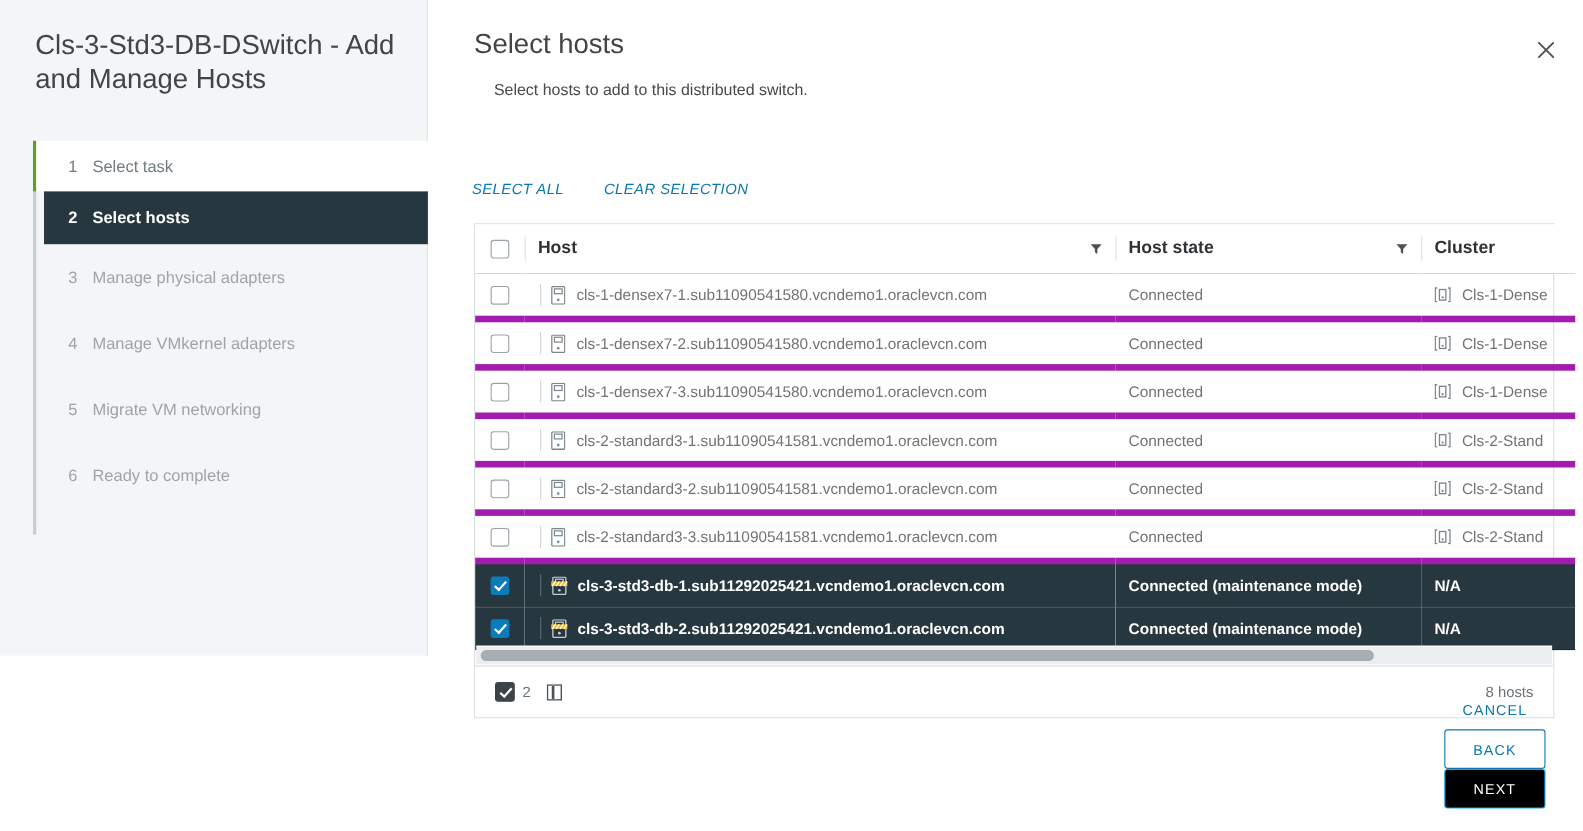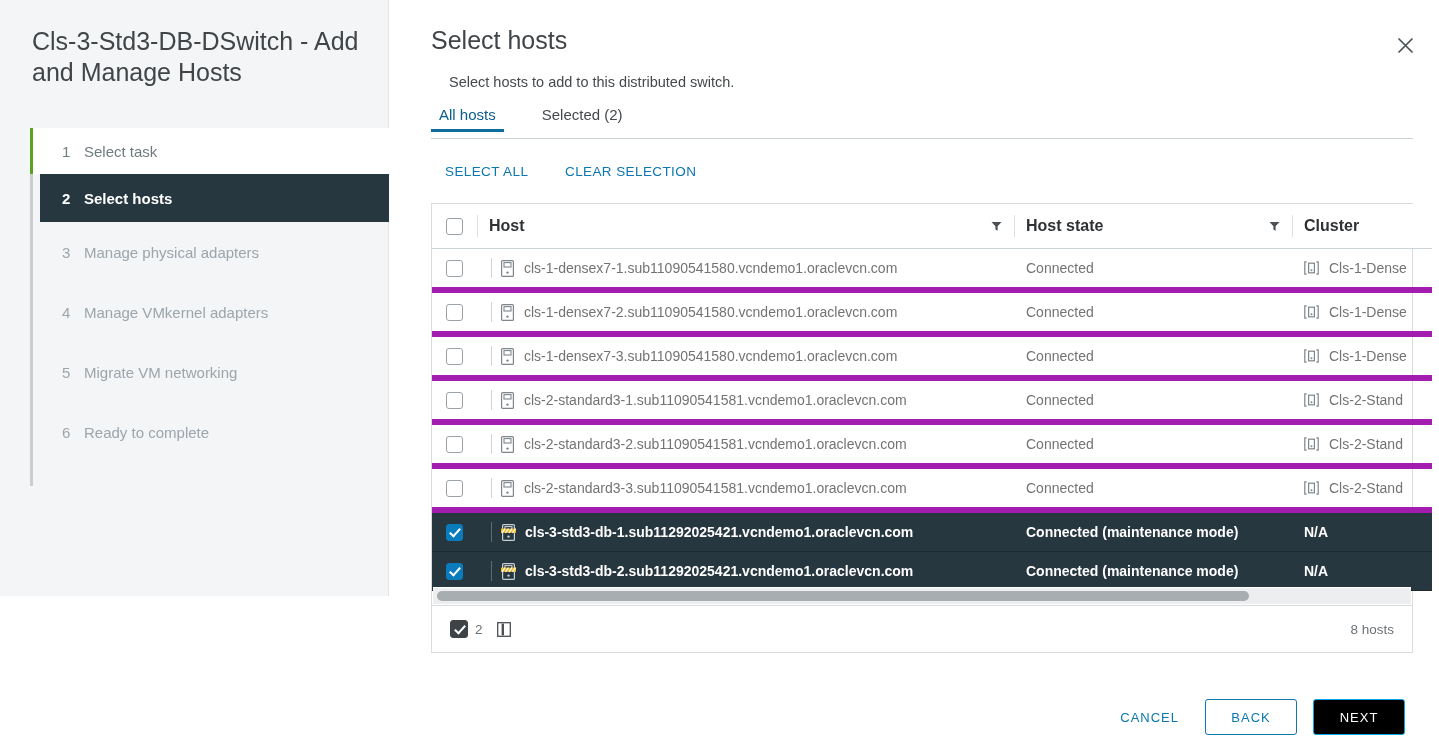--- a/index.html
+++ b/index.html
@@ -70,21 +70,21 @@
   .tab{
     font-size:15px;color:#45494c;padding:0 8px 8px 8px;
     cursor:pointer;position:relative;margin-right:30px;
   }
   .tab.active{color:#0b5e8a;}
   .tab.active:after{
     content:"";position:absolute;left:0;right:0;bottom:-1px;height:3px;background:#0f6d9e;
   }
 
   
-  .toolbar{position:absolute;left:56px;top:160px;width:982px;height:26px;}
+  .toolbar{position:absolute;left:40px;top:160px;width:982px;height:26px;font-style:italic;}
   .link-btn{
     font-size:13.5px;letter-spacing:.4px;color:#0b77b0;cursor:pointer;
     position:absolute;top:4px;
   }
   .link-select-all{left:0;}
   .link-clear{left:120px;}
   .segmented{
     position:absolute;right:0;top:-4px;display:flex;
     border:1px solid #1177ad;border-radius:3px;overflow:hidden;height:28px;
   }
@@ -162,21 +162,21 @@
     position:absolute;left:0;right:0;bottom:0;height:47px;
     border-top:1px solid #d7dcdf;background:#fff;
     display:flex;align-items:center;padding:0 18px;box-sizing:border-box;
   }
   .foot-count{font-size:13.5px;color:#6b7277;margin-left:7px;}
   .foot-cols{margin-left:14px;cursor:pointer;display:flex;align-items:center;}
   .foot-total{margin-left:auto;font-size:13.5px;color:#6b7277;}
 
   
   .actions{
-    position:absolute;right:34px;bottom:20px;display:flex;align-items:center;gap:16px;
+    position:absolute;right:34px;bottom:20px;display:flex;align-items:center;flex-direction:column;
   }
   .btn{
     height:36px;min-width:92px;border-radius:3px;box-sizing:border-box;
     display:flex;align-items:center;justify-content:center;
     font-size:13px;letter-spacing:1px;cursor:pointer;
   }
   .btn-flat{background:transparent;color:#0b77b0;border:none;min-width:0;padding:0 10px;}
   .btn-outline{background:#fff;color:#0b77b0;border:1px solid #1177ad;}
   .btn-primary{background:#000000;color:#fff;border:1px solid #0ea5e9;}
 
@@ -231,24 +231,20 @@
 
     <div class="close-btn">
       <svg width="17" height="17" viewBox="0 0 17 17" aria-hidden="true">
         <path d="M2 2 L15 15 M15 2 L2 15" stroke="#4a5156" stroke-width="1.7" fill="none" stroke-linecap="round"></path>
       </svg>
     </div>
 
     <div class="page-title">Select hosts</div>
     <div class="page-sub">Select hosts to add to this distributed switch.</div>
 
-    <div class="tabs">
-      <div class="tab active">All hosts</div>
-      <div class="tab">Selected (2)</div>
-    </div>
 
     <div class="toolbar">
       <div class="link-btn link-select-all">SELECT ALL</div>
       <div class="link-btn link-clear">CLEAR SELECTION</div>
     </div>
 
     <div class="table-box">
       <table class="tbl">
         <colgroup>
           <col class="c-chk">

